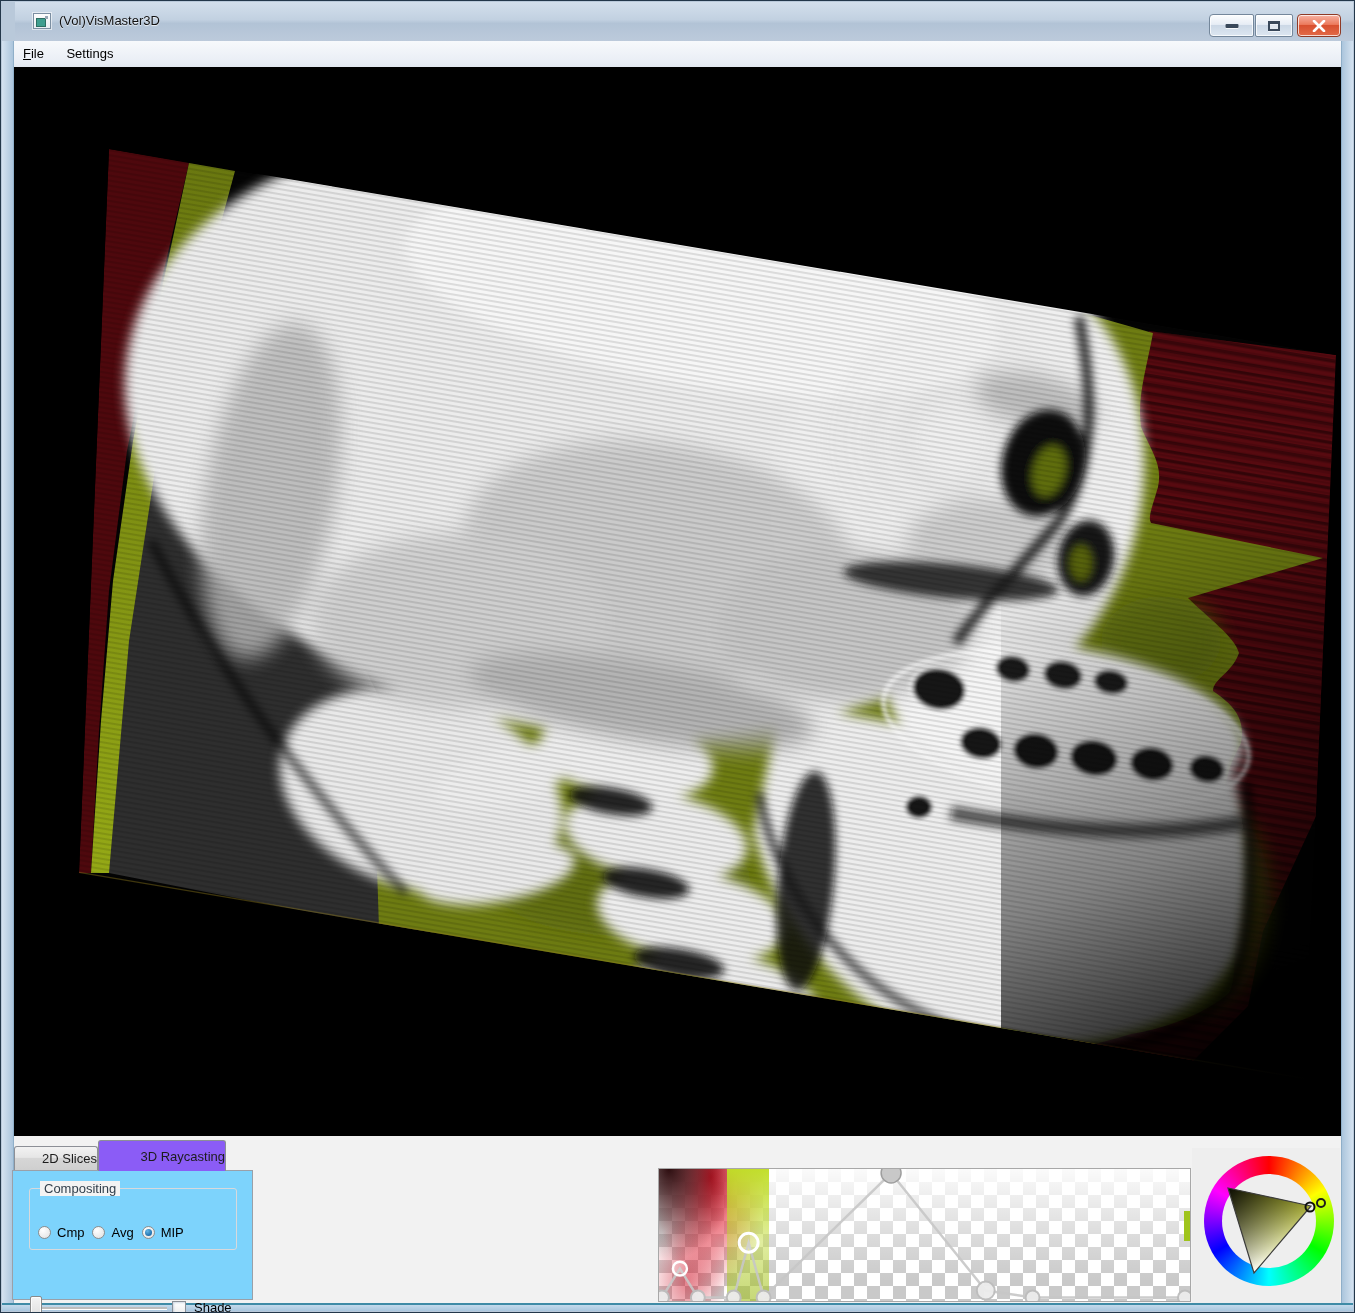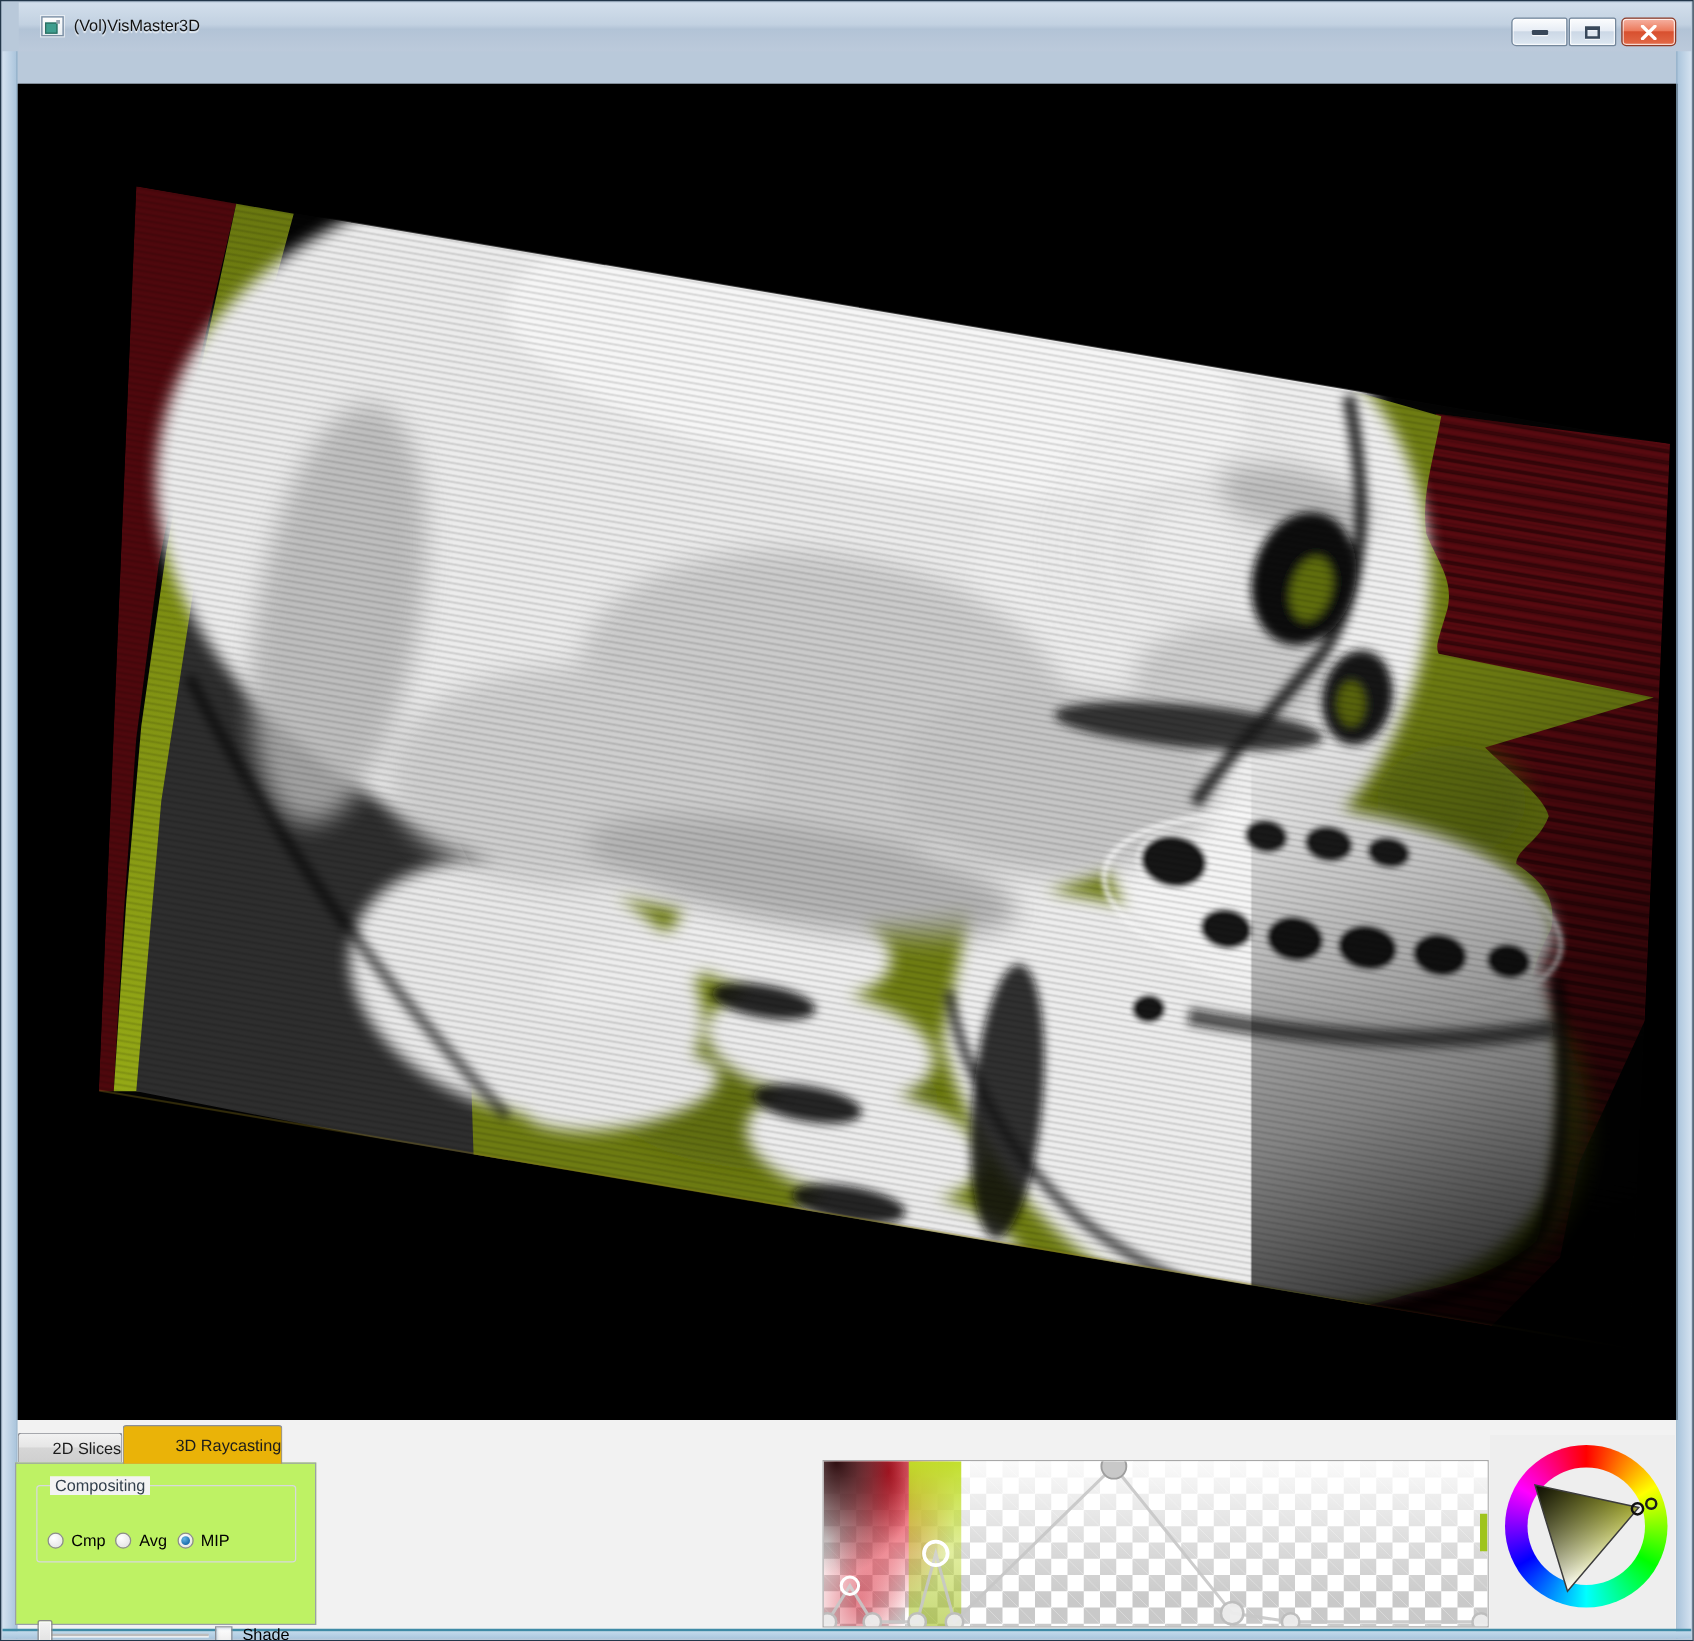--- a/index.html
+++ b/index.html
@@ -38,23 +38,23 @@
   
   .viewport { position:absolute; left:13px; top:66px; width:1329px; height:1069px; background:#000; }
   .viewport svg { display:block; width:100%; height:100%; }
 
   
   .panel { position:absolute; left:8px; top:1135px; width:1339px; height:170px; background:#f2f2f2; }
   .tab { position:absolute; display:flex; align-items:center; justify-content:flex-end;
     font-size:13px; color:#1c1c1c; border:1px solid #8c8f96; border-bottom:none; border-radius:3px 3px 0 0; }
   .tab.inactive { left:5px; top:10px; width:84px; height:24px;
     background:linear-gradient(#f2f2f2,#e6e6e6 45%,#d6d6d6 50%,#cfcfcf); z-index:1; }
-  .tab.active { left:89px; top:4px; width:128px; height:31px; background:#eab308; z-index:3; }
+  .tab.active { left:89px; top:4px; width:128px; height:31px; background:#8b5cf6; z-index:3; }
   .tabpage { position:absolute; left:3px; top:34px; width:241px; height:130px;
-    border:1px solid #9aa0a8; background:#bef264; z-index:2; }
+    border:1px solid #9aa0a8; background:#7dd3fc; z-index:2; }
   .groupbox { position:absolute; left:16px; top:17px; width:208px; height:62px;
     border:1px solid #d7d9dc; border-radius:3px; }
   .groupbox-label { position:absolute; left:10px; top:-8px; padding:0 4px; background:#f3f3f3; font-size:13px; color:#33404d; }
   .radio-row { position:absolute; left:8px; top:24px; display:flex; gap:8px;margin-top:12px; }
   .radio { display:flex; align-items:center; gap:6px; font-size:13px; color:#000; }
   .rb { width:13px; height:13px; border-radius:50%; border:1px solid #8d8d8d;
     background:radial-gradient(circle at 35% 30%, #ffffff, #dfdfdf); position:relative; }
   .rb.selected::after { content:""; position:absolute; left:2px; top:2px; width:7px; height:7px; border-radius:50%;
     background:radial-gradient(circle at 35% 30%, #63b5e5, #1d6fae 70%); }
   .slider-track { position:absolute; left:22px; top:136px; width:132px; height:2px; background:#bdbdbd; box-shadow:0 1px 0 #fff; }
@@ -105,20 +105,24 @@
           <span class="glyph-max"></span>
         </div>
       <div class="win-btn close">
         <svg class="glyph-close" viewBox="0 0 14 12">
           <path d="M2,1 L12,11 M12,1 L2,11" stroke="#ffffff" stroke-width="2.6" stroke-linecap="round"></path>
         </svg>
       </div>
     </div>
   </div>
 
+  <div class="menubar">
+    <span class="menu-item accel">File</span>
+    <span class="menu-item">Settings</span>
+  </div>
 
   <div class="viewport">
     <svg viewBox="13 66 1329 1069" preserveAspectRatio="none">
       <defs>
         <filter id="b2">
             <feGaussianBlur stdDeviation="2"></feGaussianBlur>
           </filter>
         <filter id="b4">
             <feGaussianBlur stdDeviation="4"></feGaussianBlur>
           </filter>

